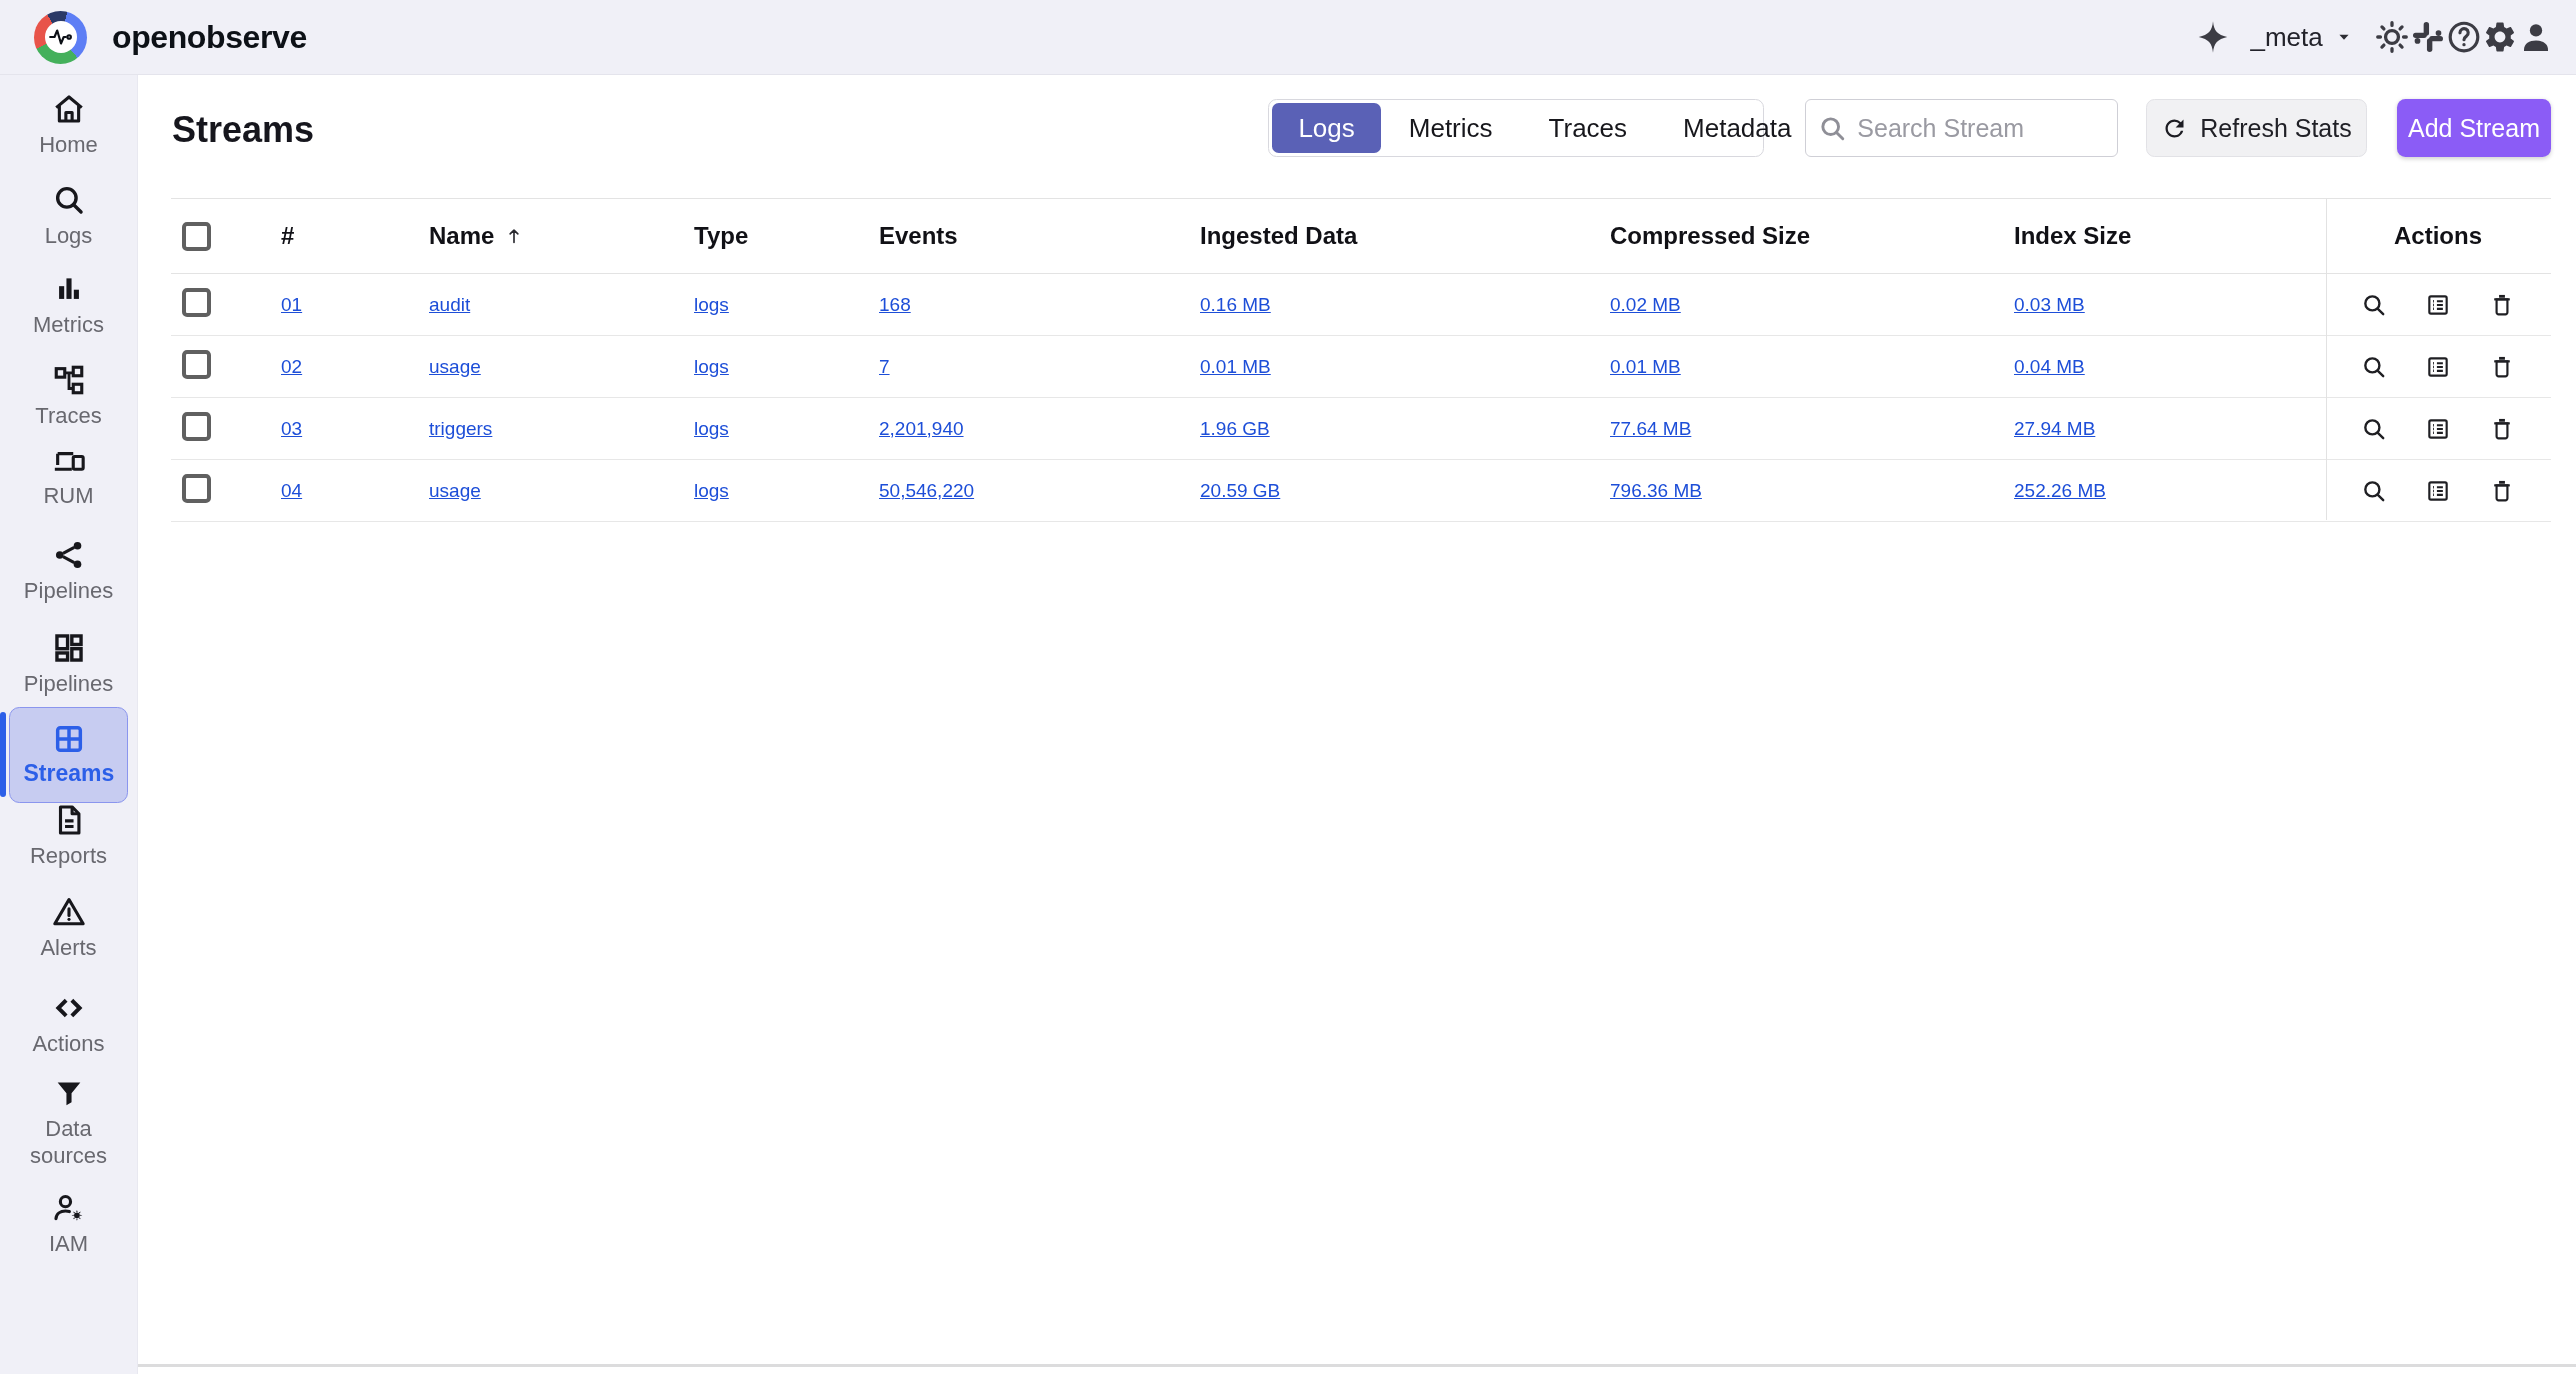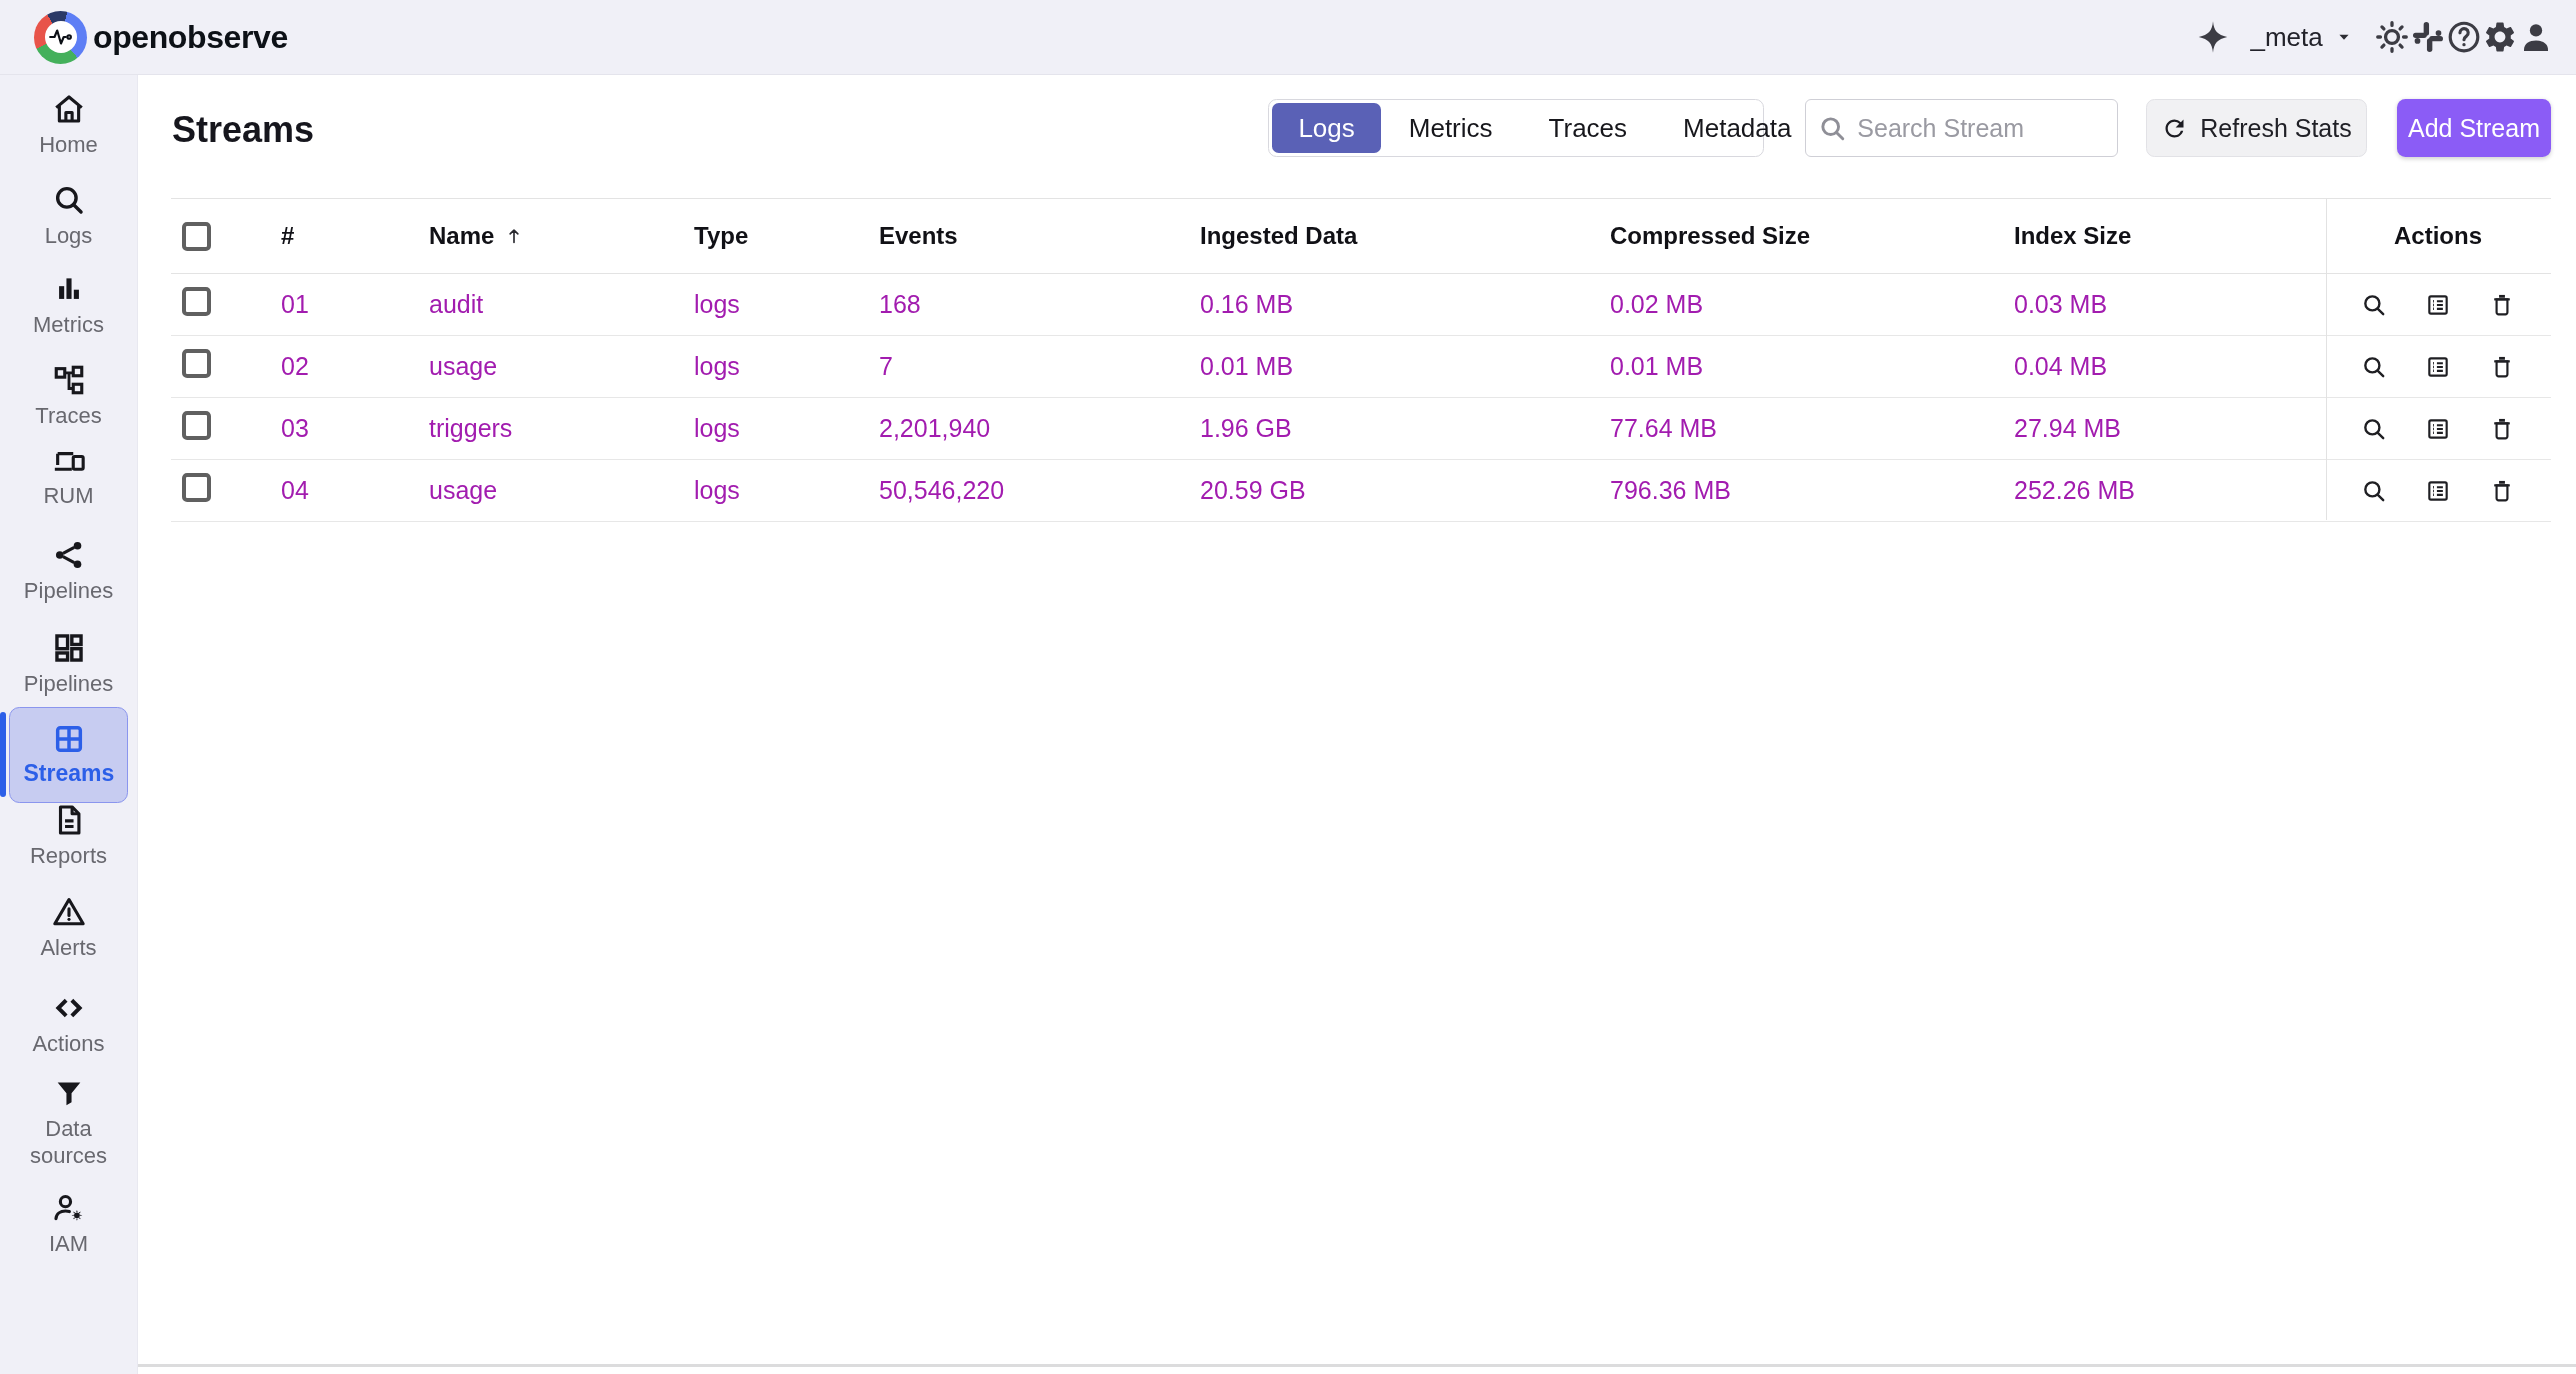--- a/index.html
+++ b/index.html
@@ -5,21 +5,21 @@
   * { margin:0; padding:0; box-sizing:border-box; }
   html,body { width:2576px; height:1374px; overflow:hidden;
     font-family:"Liberation Sans", sans-serif; background:#ffffff; }
 
   .app { position:relative; width:2576px; height:1374px; }
 
   
   .topbar { position:absolute; left:0; top:0; width:2576px; height:75px;
     background:#f0f0f7; border-bottom:0.9px solid #e4e4ec;
     display:flex; align-items:center; justify-content:space-between; }
-  .brand { display:flex; align-items:center; gap:6px; margin-left:34px; }
+  .brand { display:flex; align-items:center; gap:25px; margin-left:34px; }
   .logo-mark { width:53px; height:53px; border-radius:50%;
     background:conic-gradient(#2b3a67 0deg 15deg, #5d7ef5 15deg 140deg,
       #44b05b 140deg 245deg, #e8544a 245deg 330deg, #2b3a67 330deg 360deg);
     position:relative; }
   .logo-mark .pulse { position:absolute; left:50%; top:50%; transform:translate(-50%,-50%);
     width:32px; height:32px; border-radius:50%; background:#ffffff;
     display:flex; align-items:center; justify-content:center; }
   .brand-text { font-size:32px; font-weight:800; color:#0d1117; letter-spacing:-0.4px; }
   .topbar-right { display:flex; align-items:center; margin-right:22px; color:#3c3c44; }
   .tb-icon { width:36px; height:36px; color:#3c3c44; cursor:pointer; }
@@ -82,21 +82,21 @@
 
   
   .stream-table { position:absolute; left:33px; top:123px; width:2380px;
     border-top:0.9px solid #e3e3e3; }
   .t-head, .t-row { display:grid;
     grid-template-columns:110px 148px 265px 185px 321px 410px 404px 311px 226px;
     align-items:center; }
   .t-head { height:75px; border-bottom:0.9px solid #e3e3e3; }
   .t-row { height:62px; border-bottom:0.9px solid #e7e7e7; }
   .th { font-size:24px; font-weight:600; color:#111116; display:flex; align-items:center; }
-  .td { font-size:25px; color:#a21caf; }
+  .td { font-size:19px; color:#1d4ed8;text-decoration:underline; }
   .cell-check { padding-left:11px; }
   .checkbox { display:inline-block; width:29px; height:29px; border:4.3px solid #606060;
     border-radius:5.1px; background:#ffffff; cursor:pointer; }
   .sort-arrow { width:22px; height:22px; margin-left:8.5px; color:#2a2a30; }
   .th-actions, .td-actions { justify-content:center; display:flex; }
   .td-actions { align-items:center; gap:38px; }
   .td-actions svg { width:26px; height:26px; color:#1f1f23; cursor:pointer; }
   .v-sep { position:absolute; left:2155px; top:0; width:0.9px; height:321px;
     background:#e2e2e2; }
 

